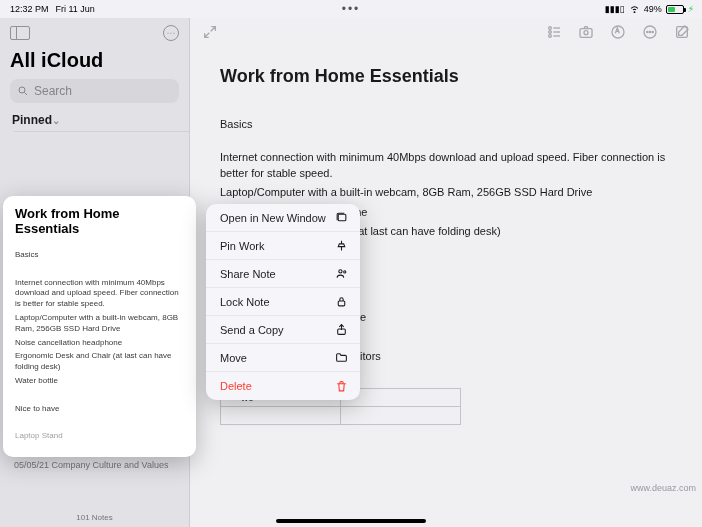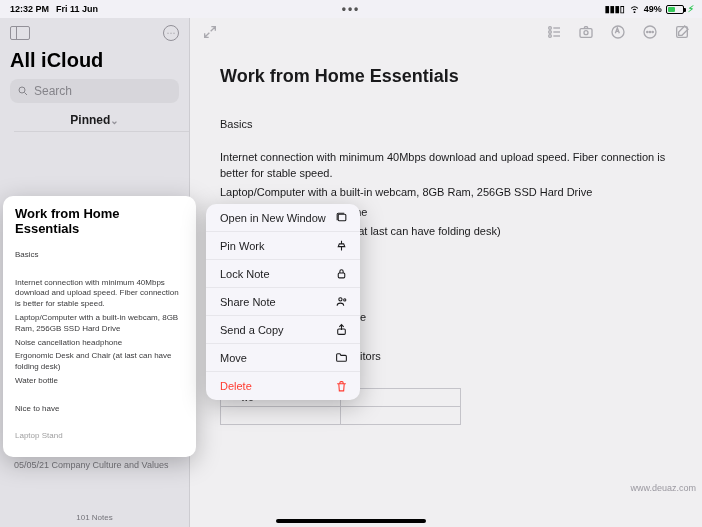--- a/index.html
+++ b/index.html
@@ -1,20 +1,20 @@
 <!DOCTYPE html>
 <html><head>
 <meta charset="utf-8">
 <style>
   * { box-sizing: border-box; margin: 0; padding: 0; font-family: -apple-system, "Helvetica Neue", Helvetica, Arial, sans-serif; }
   html, body { width: 702px; height: 527px; overflow: hidden; background: #fff; }
   .screen { width: 702px; height: 527px; position: relative; background: #f2f1f6; }
 
   
-  .status { display: flex; align-items: center; height: 18px; font-size: 9px; font-weight: 700; color: #000; }
+  .status { display: flex; align-items: center; height: 18px; font-size: 9px; font-weight: 400; color: #000; }
   .status .left { padding-left: 10px; display: flex; gap: 7px; }
   .status .center { position: absolute; left: 50%; transform: translateX(-50%); font-size: 12px; letter-spacing: 2px; color: #555; }
   .status .right { margin-left: auto; padding-right: 8px; display: flex; align-items: center; gap: 4px; }
   .wifi, .bars { font-size: 9px; }
   .battery { width: 18px; height: 9px; border: 1px solid #000; border-radius: 2px; position: relative; }
   .battery::after { content: ""; position: absolute; right: -3px; top: 2px; width: 2px; height: 4px; background: #000; border-radius: 0 1px 1px 0; }
   .battery .fill { position: absolute; left: 1px; top: 1px; bottom: 1px; width: 45%; background: #34c759; border-radius: 1px; }
 
   .container { display: flex; height: calc(100% - 18px); }
 
@@ -22,21 +22,21 @@
   .sidebar { width: 190px; background: #eeedf2; border-right: 1px solid #d8d7dc; position: relative; display: flex; flex-direction: column; }
   .side-header { padding: 4px 10px 0; }
   .side-top { display: flex; justify-content: space-between; align-items: center; height: 22px; }
   .edge-btn { width: 20px; height: 14px; border: 1.2px solid #9a98a0; border-radius: 2px; position: relative; }
   .edge-btn::after { content: ""; position: absolute; left: 5px; top: 0; bottom: 0; width: 1.2px; background: #9a98a0; }
   .ellipsis { width: 16px; height: 16px; border: 1.2px solid #9a98a0; border-radius: 50%; display: flex; align-items: center; justify-content: center; font-size: 9px; color: #9a98a0; }
   .title { font-size: 20px; font-weight: 700; margin: 5px 0 7px; }
   .search { background: #e2e1e6; border-radius: 8px; height: 24px; display: flex; align-items: center; padding: 0 7px; color: #8c8b91; font-size: 12px; gap: 5px; }
   .search svg { width: 12px; height: 12px; }
 
-  .section-h { display: flex; justify-content: center; align-items: center; padding: 10px 12px 4px; font-size: 12px; font-weight: 700; color: #1c1c1e; }
+  .section-h { display: flex; justify-content: flex-start; align-items: center; padding: 10px 12px 4px; font-size: 12px; font-weight: 700; color: #1c1c1e; }
   .chev { font-size: 10px; color: #9a98a0; }
 
   .note-item { padding: 6px 14px 7px; }
   .note-item .t { font-size: 11px; font-weight: 700; color: #1c1c1e; }
   .note-item .s { font-size: 9px; color: #7c7b81; margin-top: 2px; white-space: nowrap; overflow: hidden; text-overflow: ellipsis; }
   .note-item .f { font-size: 9px; color: #a6a5ab; margin-top: 1px; }
   .note-item .f::before { content: "📁 "; font-size: 8px; filter: grayscale(1); }
   .divider { height: 1px; background: #dddce1; margin: 0 0 0 14px; }
 
   .footer { margin-top: auto; text-align: center; font-size: 8px; color: #7a7980; padding: 5px 4px; }
@@ -249,39 +249,39 @@
     </div>
     <div class="mi">
       <span>Pin Work</span>
       <span class="ic">
           <svg viewBox="0 0 24 24" fill="none" stroke="currentColor" stroke-width="2">
             <path d="M12 3v6m-4 0h8l2 5H6l2-5zm4 5v7"></path>
           </svg>
         </span>
     </div>
     <div class="mi">
-      <span>Lock Note</span>
-      <span class="ic">
-          <svg viewBox="0 0 24 24" fill="none" stroke="currentColor" stroke-width="2">
-            <rect x="6" y="11" width="12" height="9" rx="2"></rect>
-            <path d="M9 11V8a3 3 0 016 0v3"></path>
-          </svg>
-        </span>
-    </div>
-    <div class="mi">
       <span>Share Note</span>
       <span class="ic">
           <svg viewBox="0 0 24 24" fill="none" stroke="currentColor" stroke-width="2">
             <circle cx="10" cy="8" r="3"></circle>
             <path d="M4 20c0-3 3-5 6-5s6 2 6 5"></path>
             <circle cx="18" cy="9" r="2"></circle>
           </svg>
         </span>
     </div>
     <div class="mi">
+      <span>Lock Note</span>
+      <span class="ic">
+          <svg viewBox="0 0 24 24" fill="none" stroke="currentColor" stroke-width="2">
+            <rect x="6" y="11" width="12" height="9" rx="2"></rect>
+            <path d="M9 11V8a3 3 0 016 0v3"></path>
+          </svg>
+        </span>
+    </div>
+    <div class="mi">
       <span>Send a Copy</span>
       <span class="ic">
           <svg viewBox="0 0 24 24" fill="none" stroke="currentColor" stroke-width="2">
             <path d="M12 3v10M8 7l4-4 4 4"></path>
             <rect x="5" y="11" width="14" height="10" rx="2"></rect>
           </svg>
         </span>
     </div>
     <div class="mi">
       <span>Move</span>

